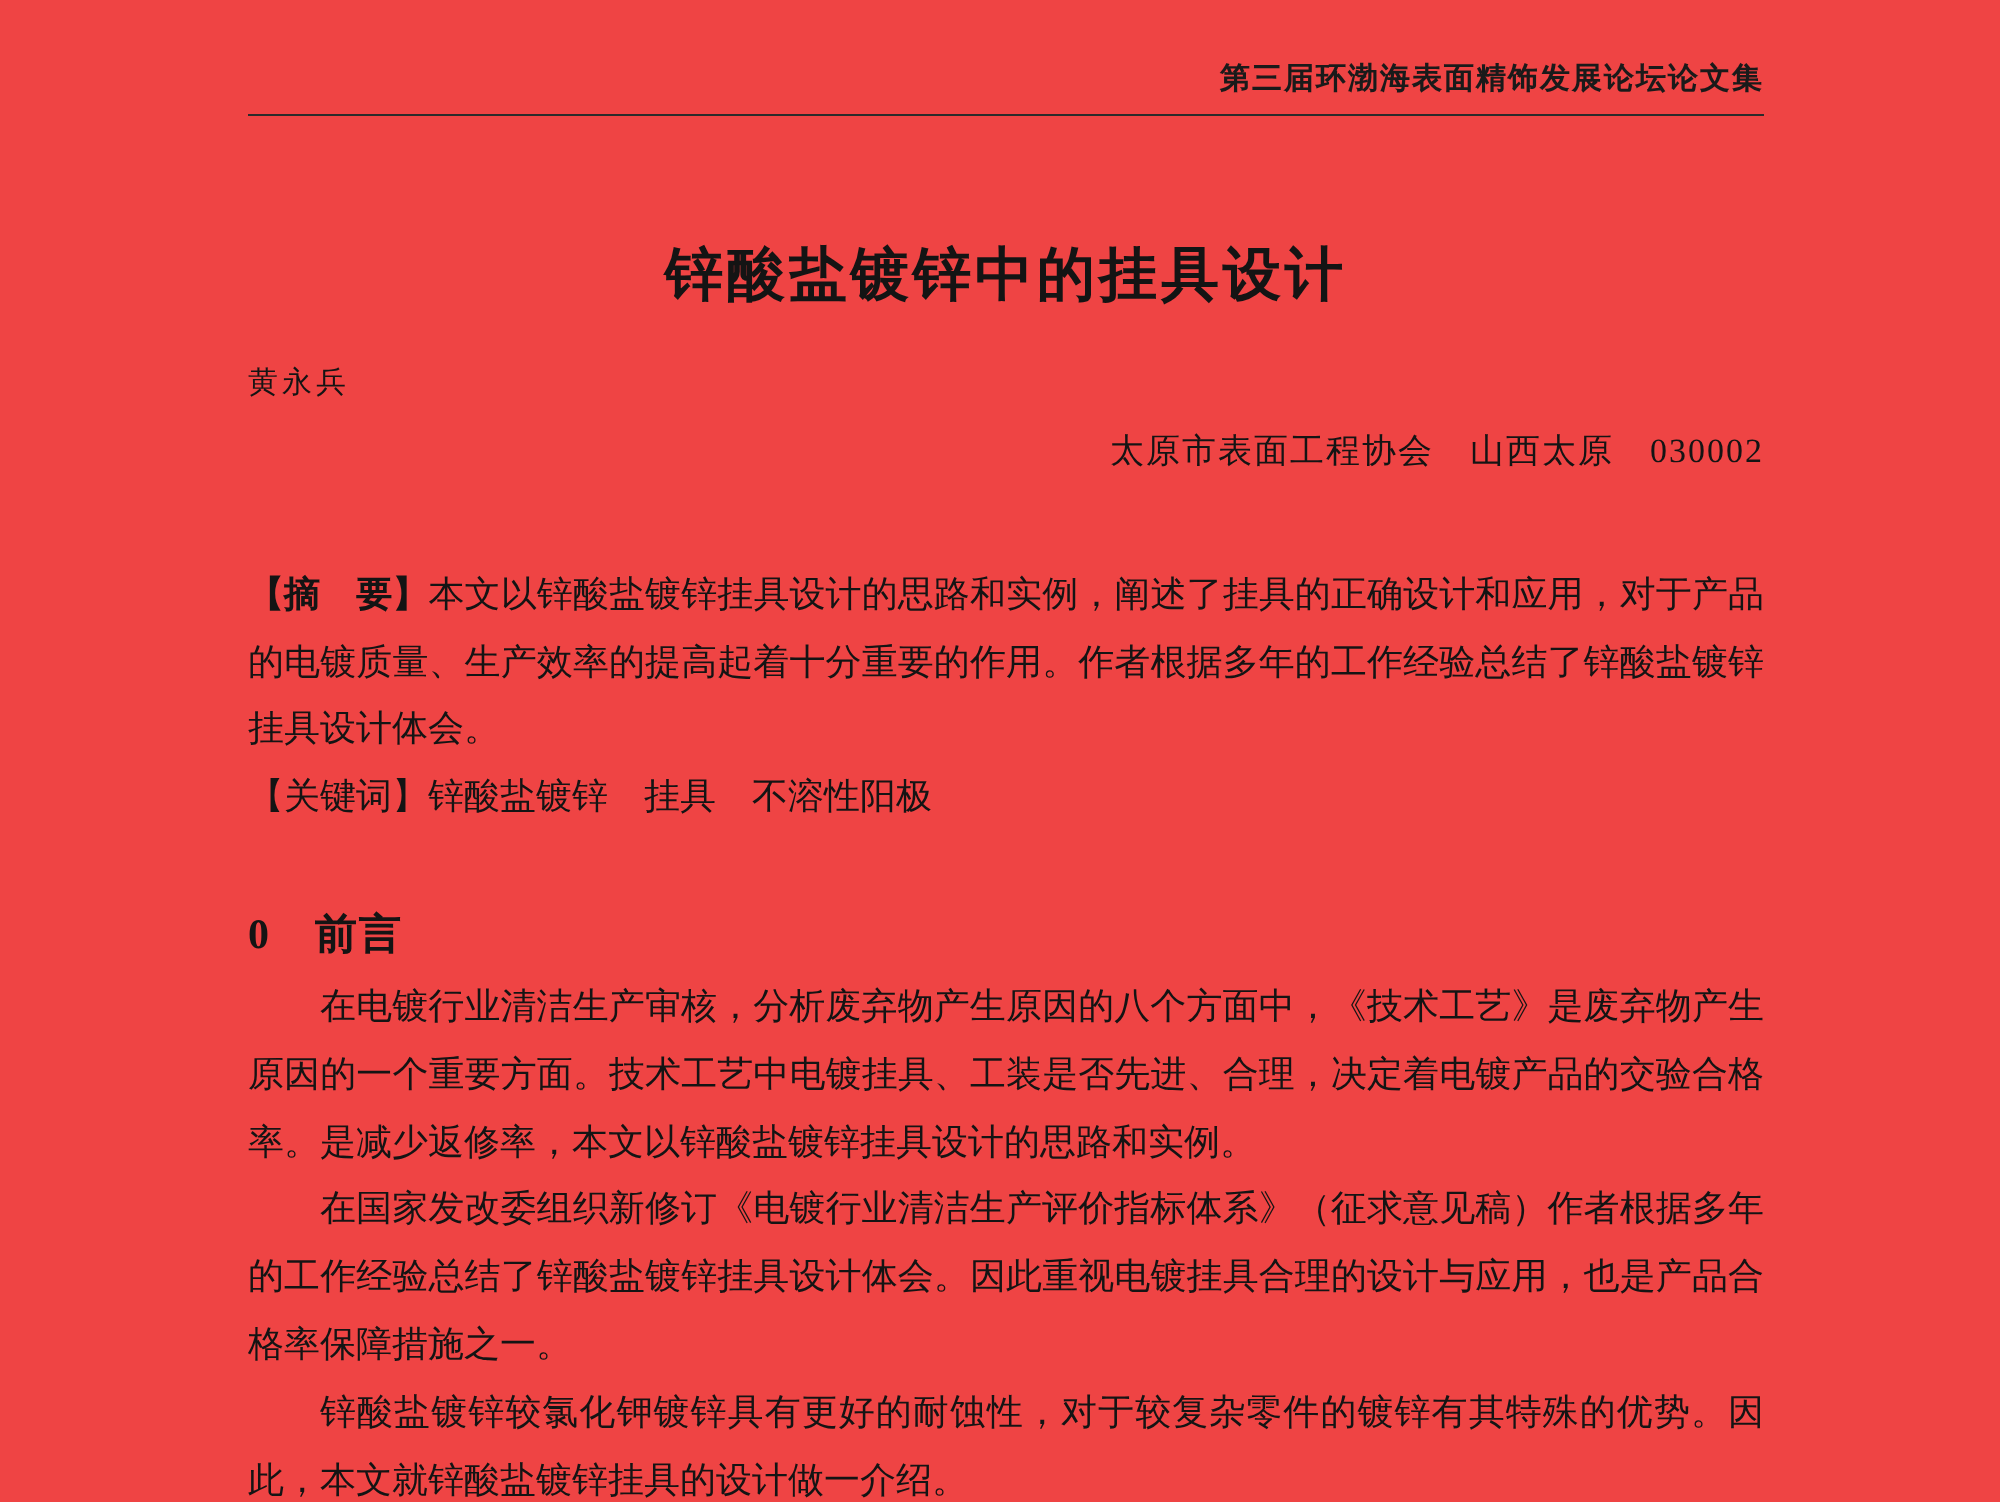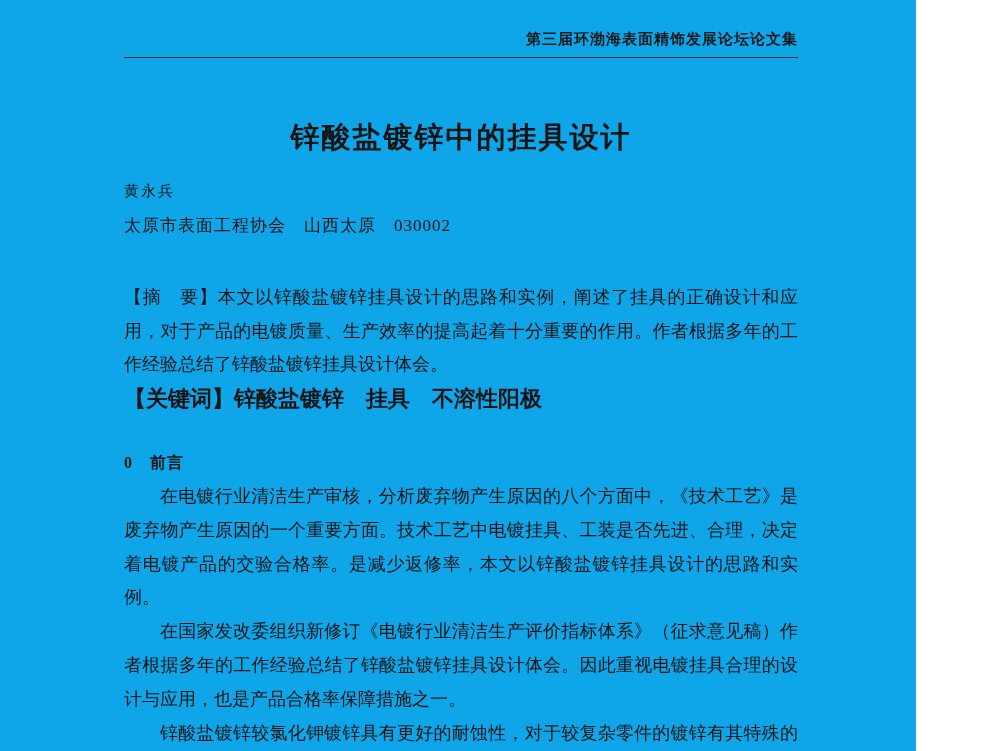--- a/index.html
+++ b/index.html
@@ -1,22 +1,22 @@
 <!DOCTYPE html>
 <html><head>
 <meta charset="utf-8">
 <style>
   * { margin: 0; padding: 0; box-sizing: border-box; }
   html, body { background: #ffffff; }
   .page {
-    width: 916px;
+    width: 1000px;
     height: 751px;
     position: relative;
     overflow: hidden;
-    background: #0ea5e9;
+    background: #ef4444;
     color: #141414;
     font-family: "Liberation Serif", "DejaVu Serif", serif;
   }
   .content {
     padding: 30px 118px 0 124px;
   }
   .proceedings-header {
     text-align: right;
     font-size: 15px;
     font-weight: bold;
@@ -33,38 +33,38 @@
     letter-spacing: 2px;
   }
   .author {
     margin-top: 24px;
     text-align: left;
     font-size: 15px;
     letter-spacing: 2px;
   }
   .affiliation {
     margin-top: 13px;
-    text-align: left;
+    text-align: right;
     font-size: 17px;
     letter-spacing: 1px;
   }
   .abstract {
     margin-top: 44px;
     font-size: 18px;
     line-height: 33.5px;
     text-align: justify;
   }
-  .abstract .label { font-weight: normal; }
+  .abstract .label { font-weight: bold; }
   .keywords {
-    font-size: 22px;
+    font-size: 18px;
     line-height: 33.5px;
-    font-weight: bold;
+    font-weight: normal;
   }
   .section-heading {
-    font-size: 16px;
+    font-size: 21px;
     font-weight: bold;
     letter-spacing: 1px;
   }
   .heading-0 { margin-top: 38px; }
   .body-para {
     font-size: 18px;
     line-height: 33.8px;
     text-align: justify;
     text-indent: 2em;
   }

